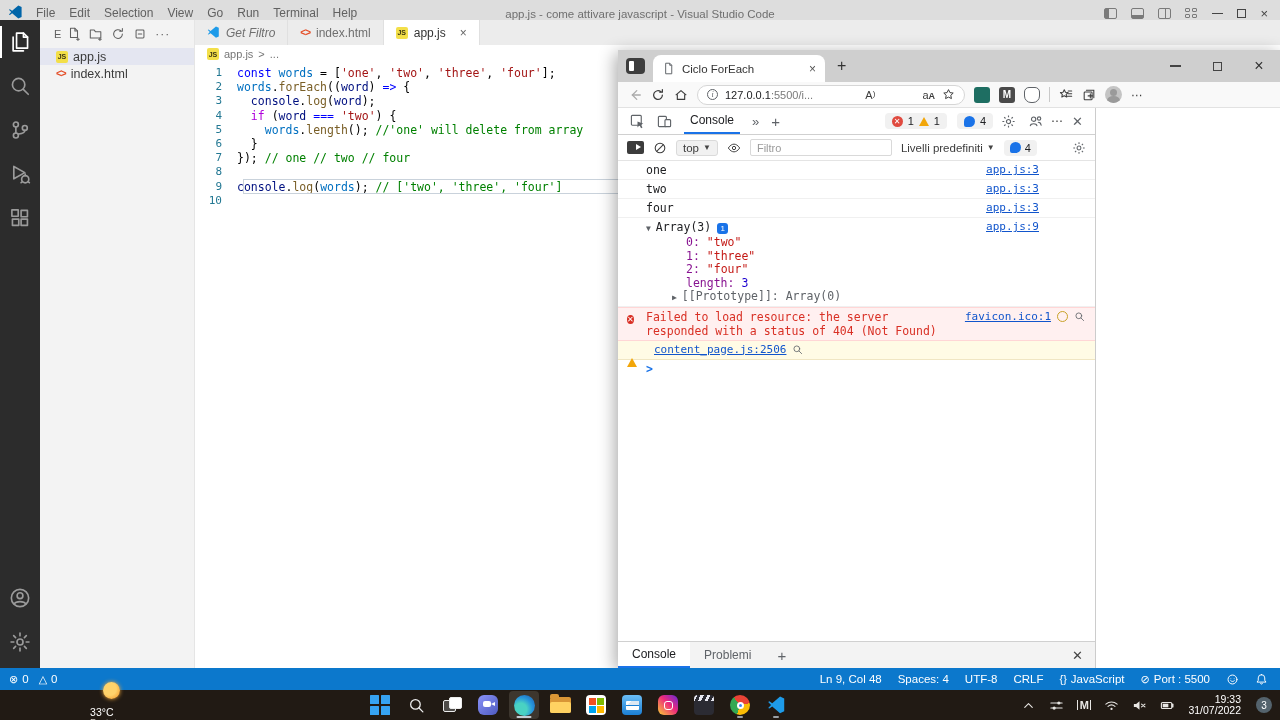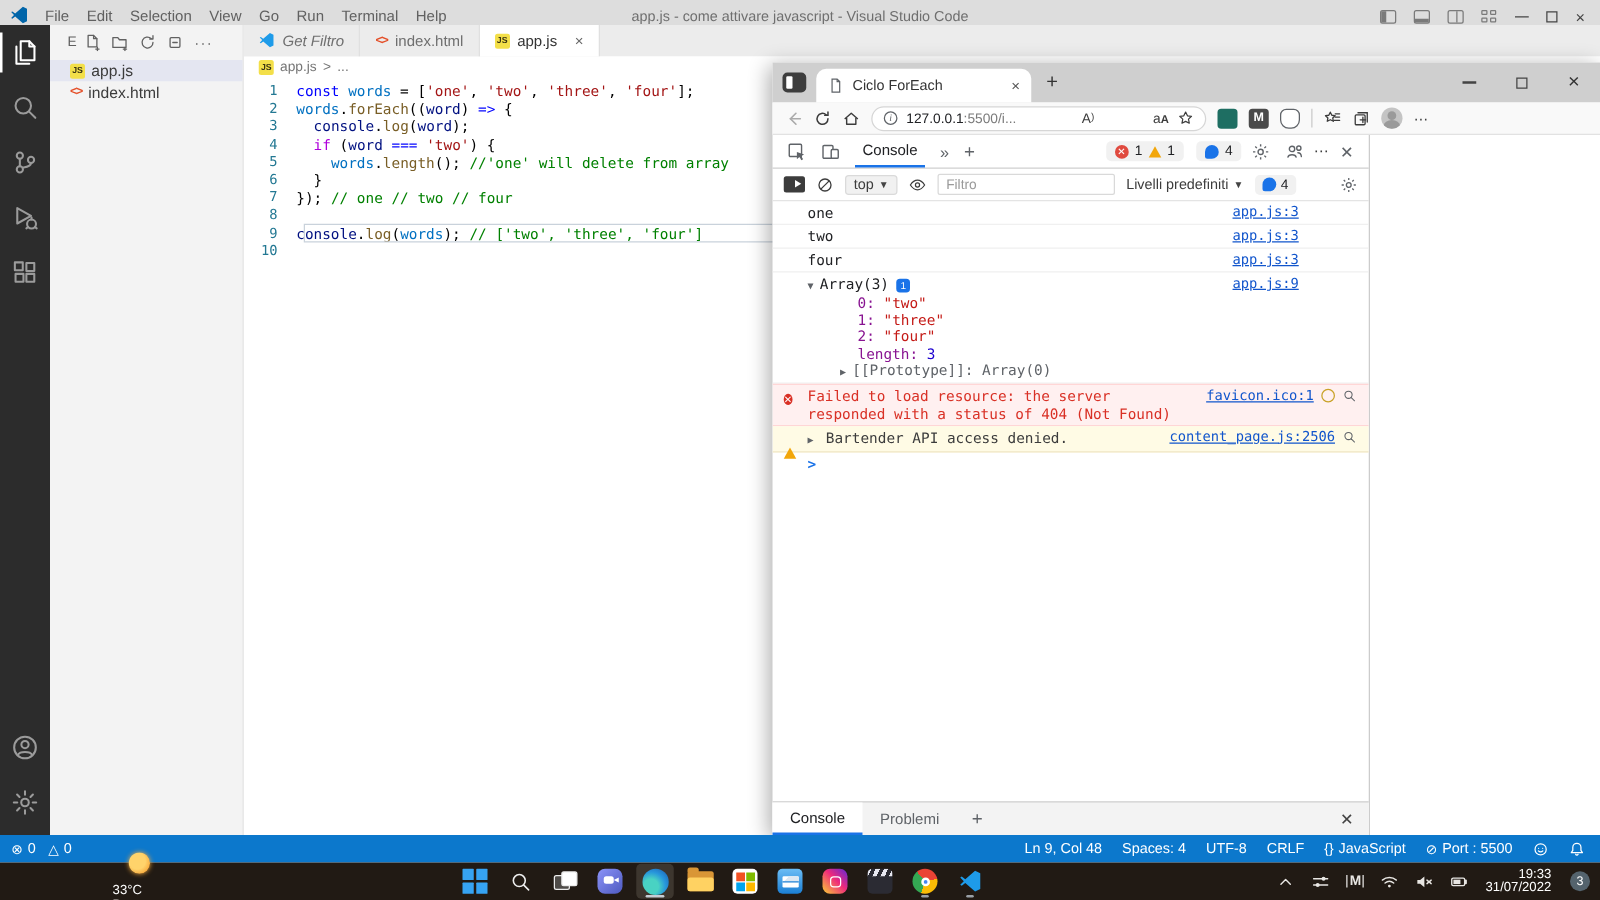--- a/index.html
+++ b/index.html
@@ -577,21 +577,20 @@
                 <span class="mag-ic">
                   <svg viewBox="0 0 16 16" fill="none" stroke="currentColor" stroke-width="1.2" stroke-linecap="round" stroke-linejoin="round">
                     <circle cx="7" cy="7" r="4.2"></circle>
                     <path d="M10.2 10.2L14 14"></path>
                   </svg>
                 </span>
               </span>
             </div>
             <div class="crow c-warn">
               <span class="row-ic"><span class="warn-ic"></span></span>
-              <span class="msg"><span class="caret">▶ </span>Bartender API access denied.</span>
               <span class="icon-cluster">
                 <span class="rlink" style="margin-left: 0px; text-align: center;">content_page.js:2506</span>
                 <span class="mag-ic">
                   <svg viewBox="0 0 16 16" fill="none" stroke="currentColor" stroke-width="1.2" stroke-linecap="round" stroke-linejoin="round">
                     <circle cx="7" cy="7" r="4.2"></circle>
                     <path d="M10.2 10.2L14 14"></path>
                   </svg>
                 </span>
               </span>
             </div>

